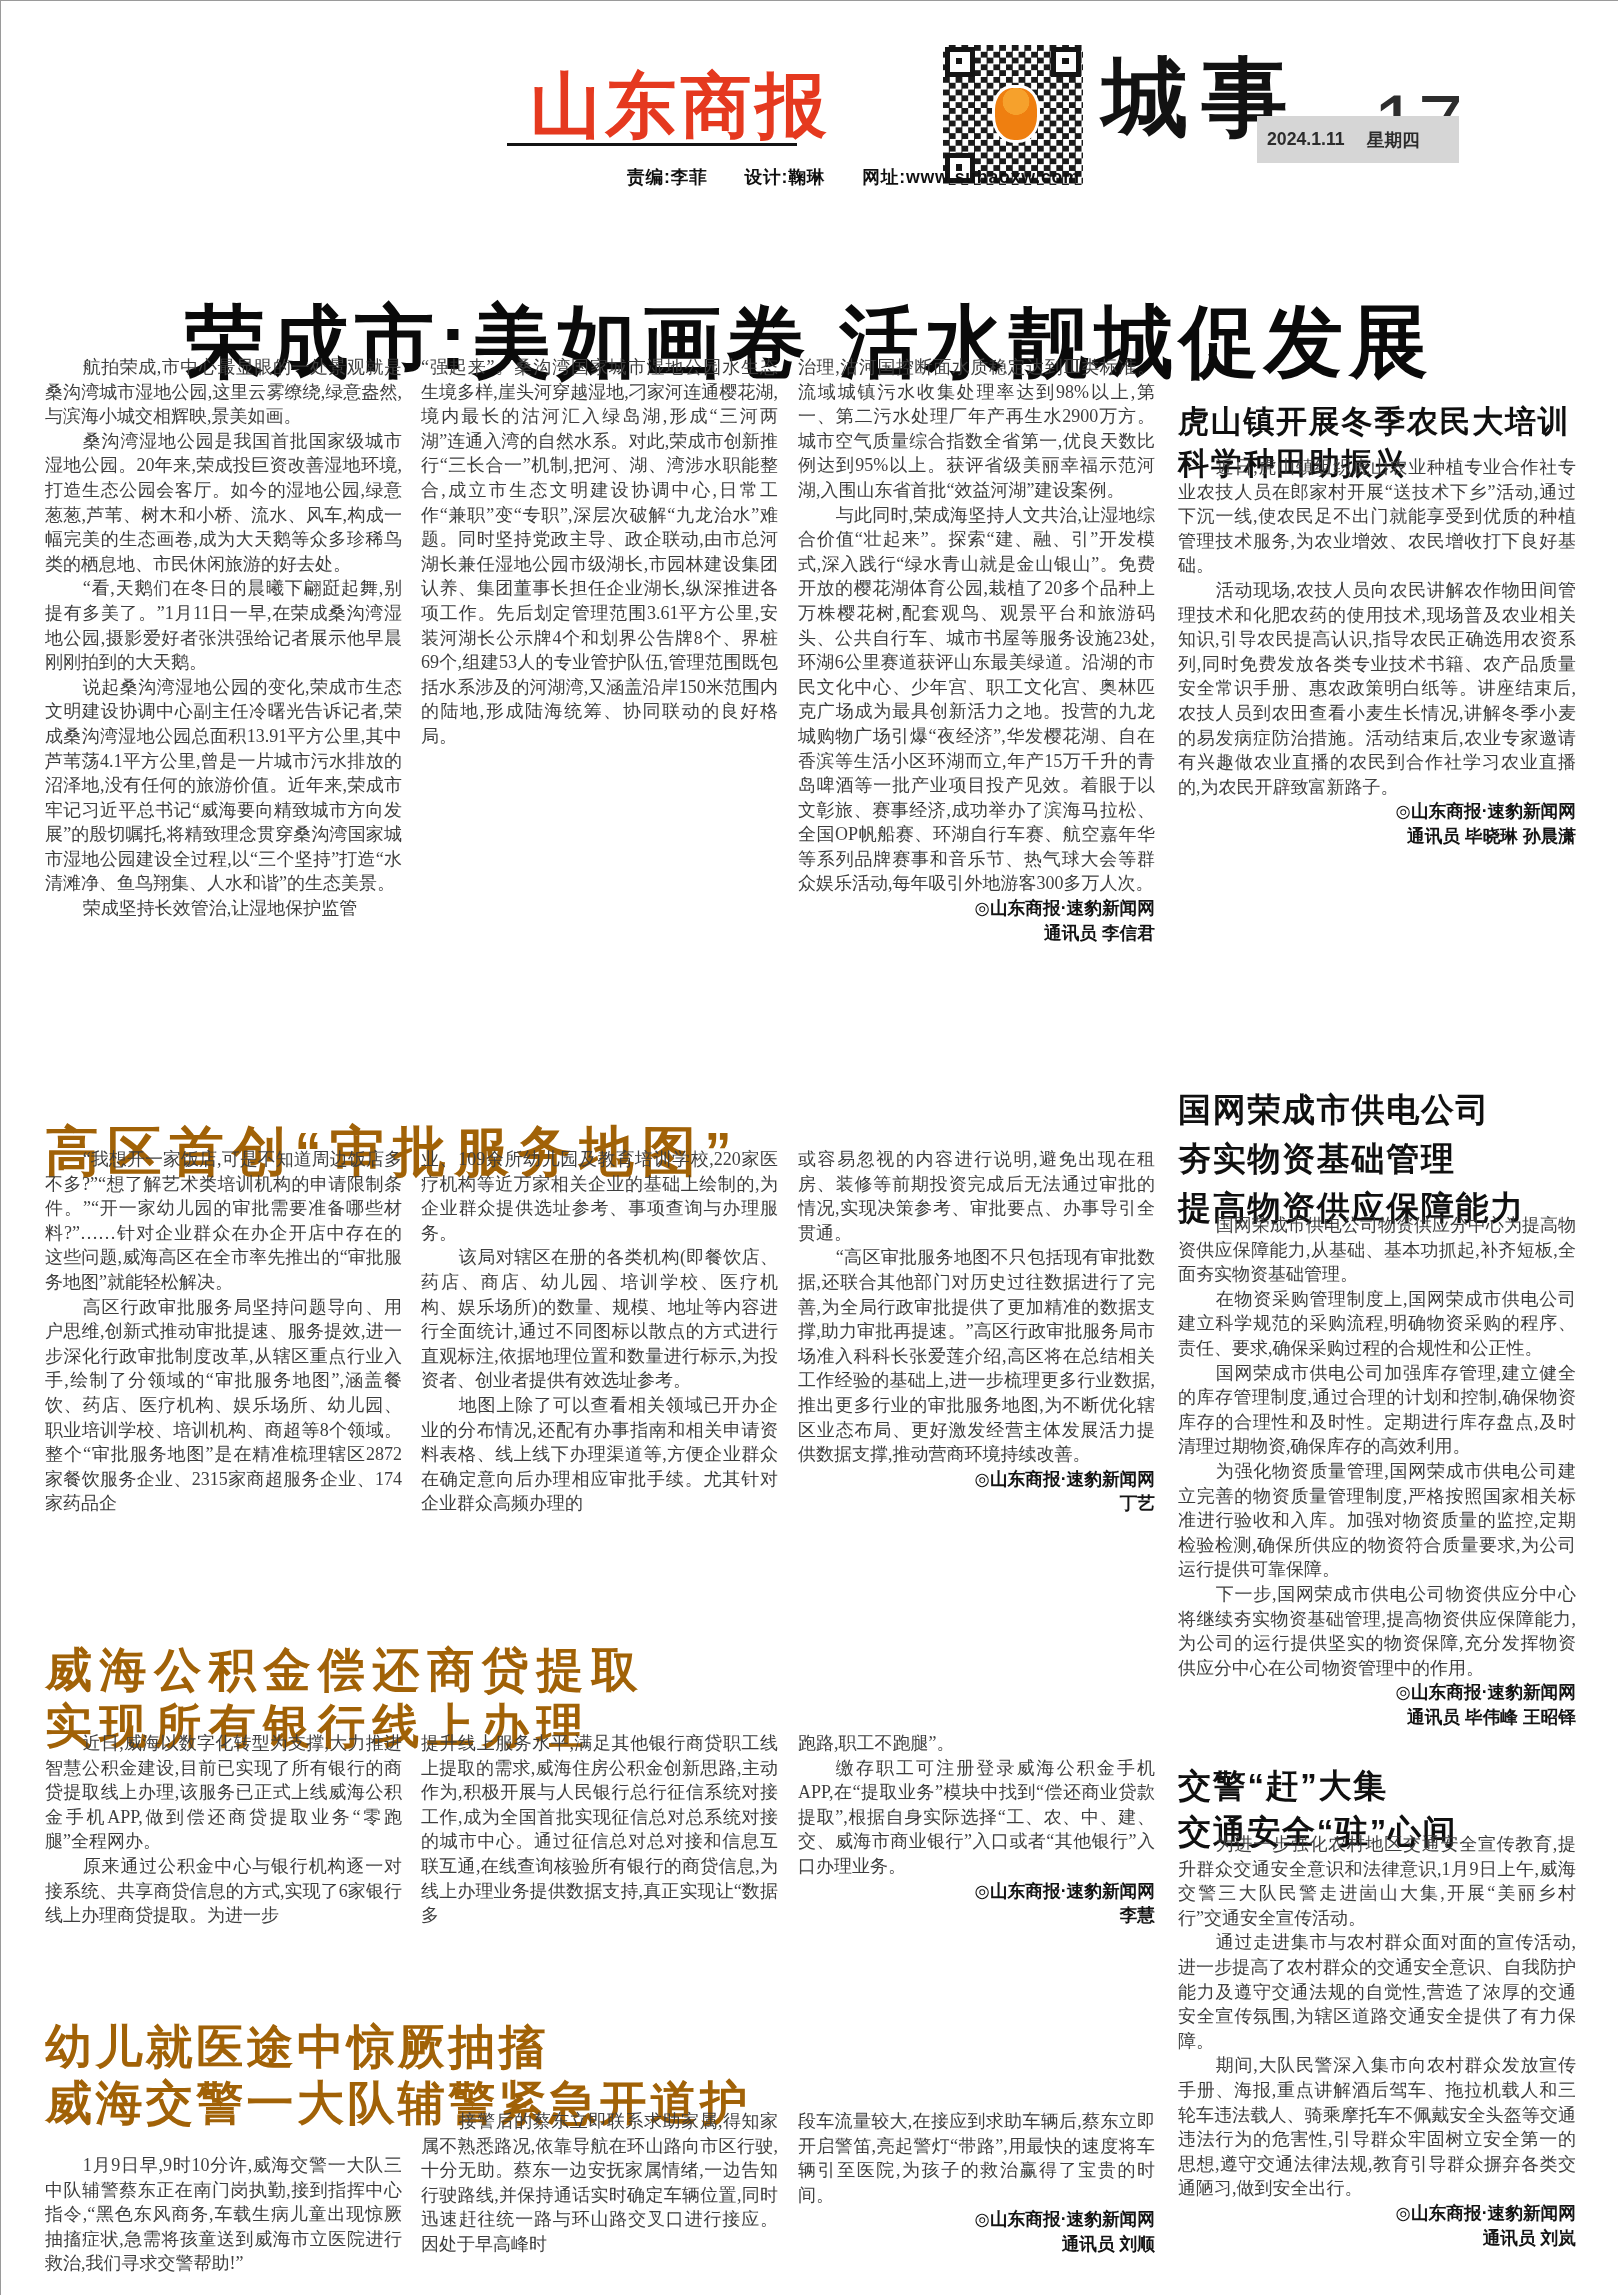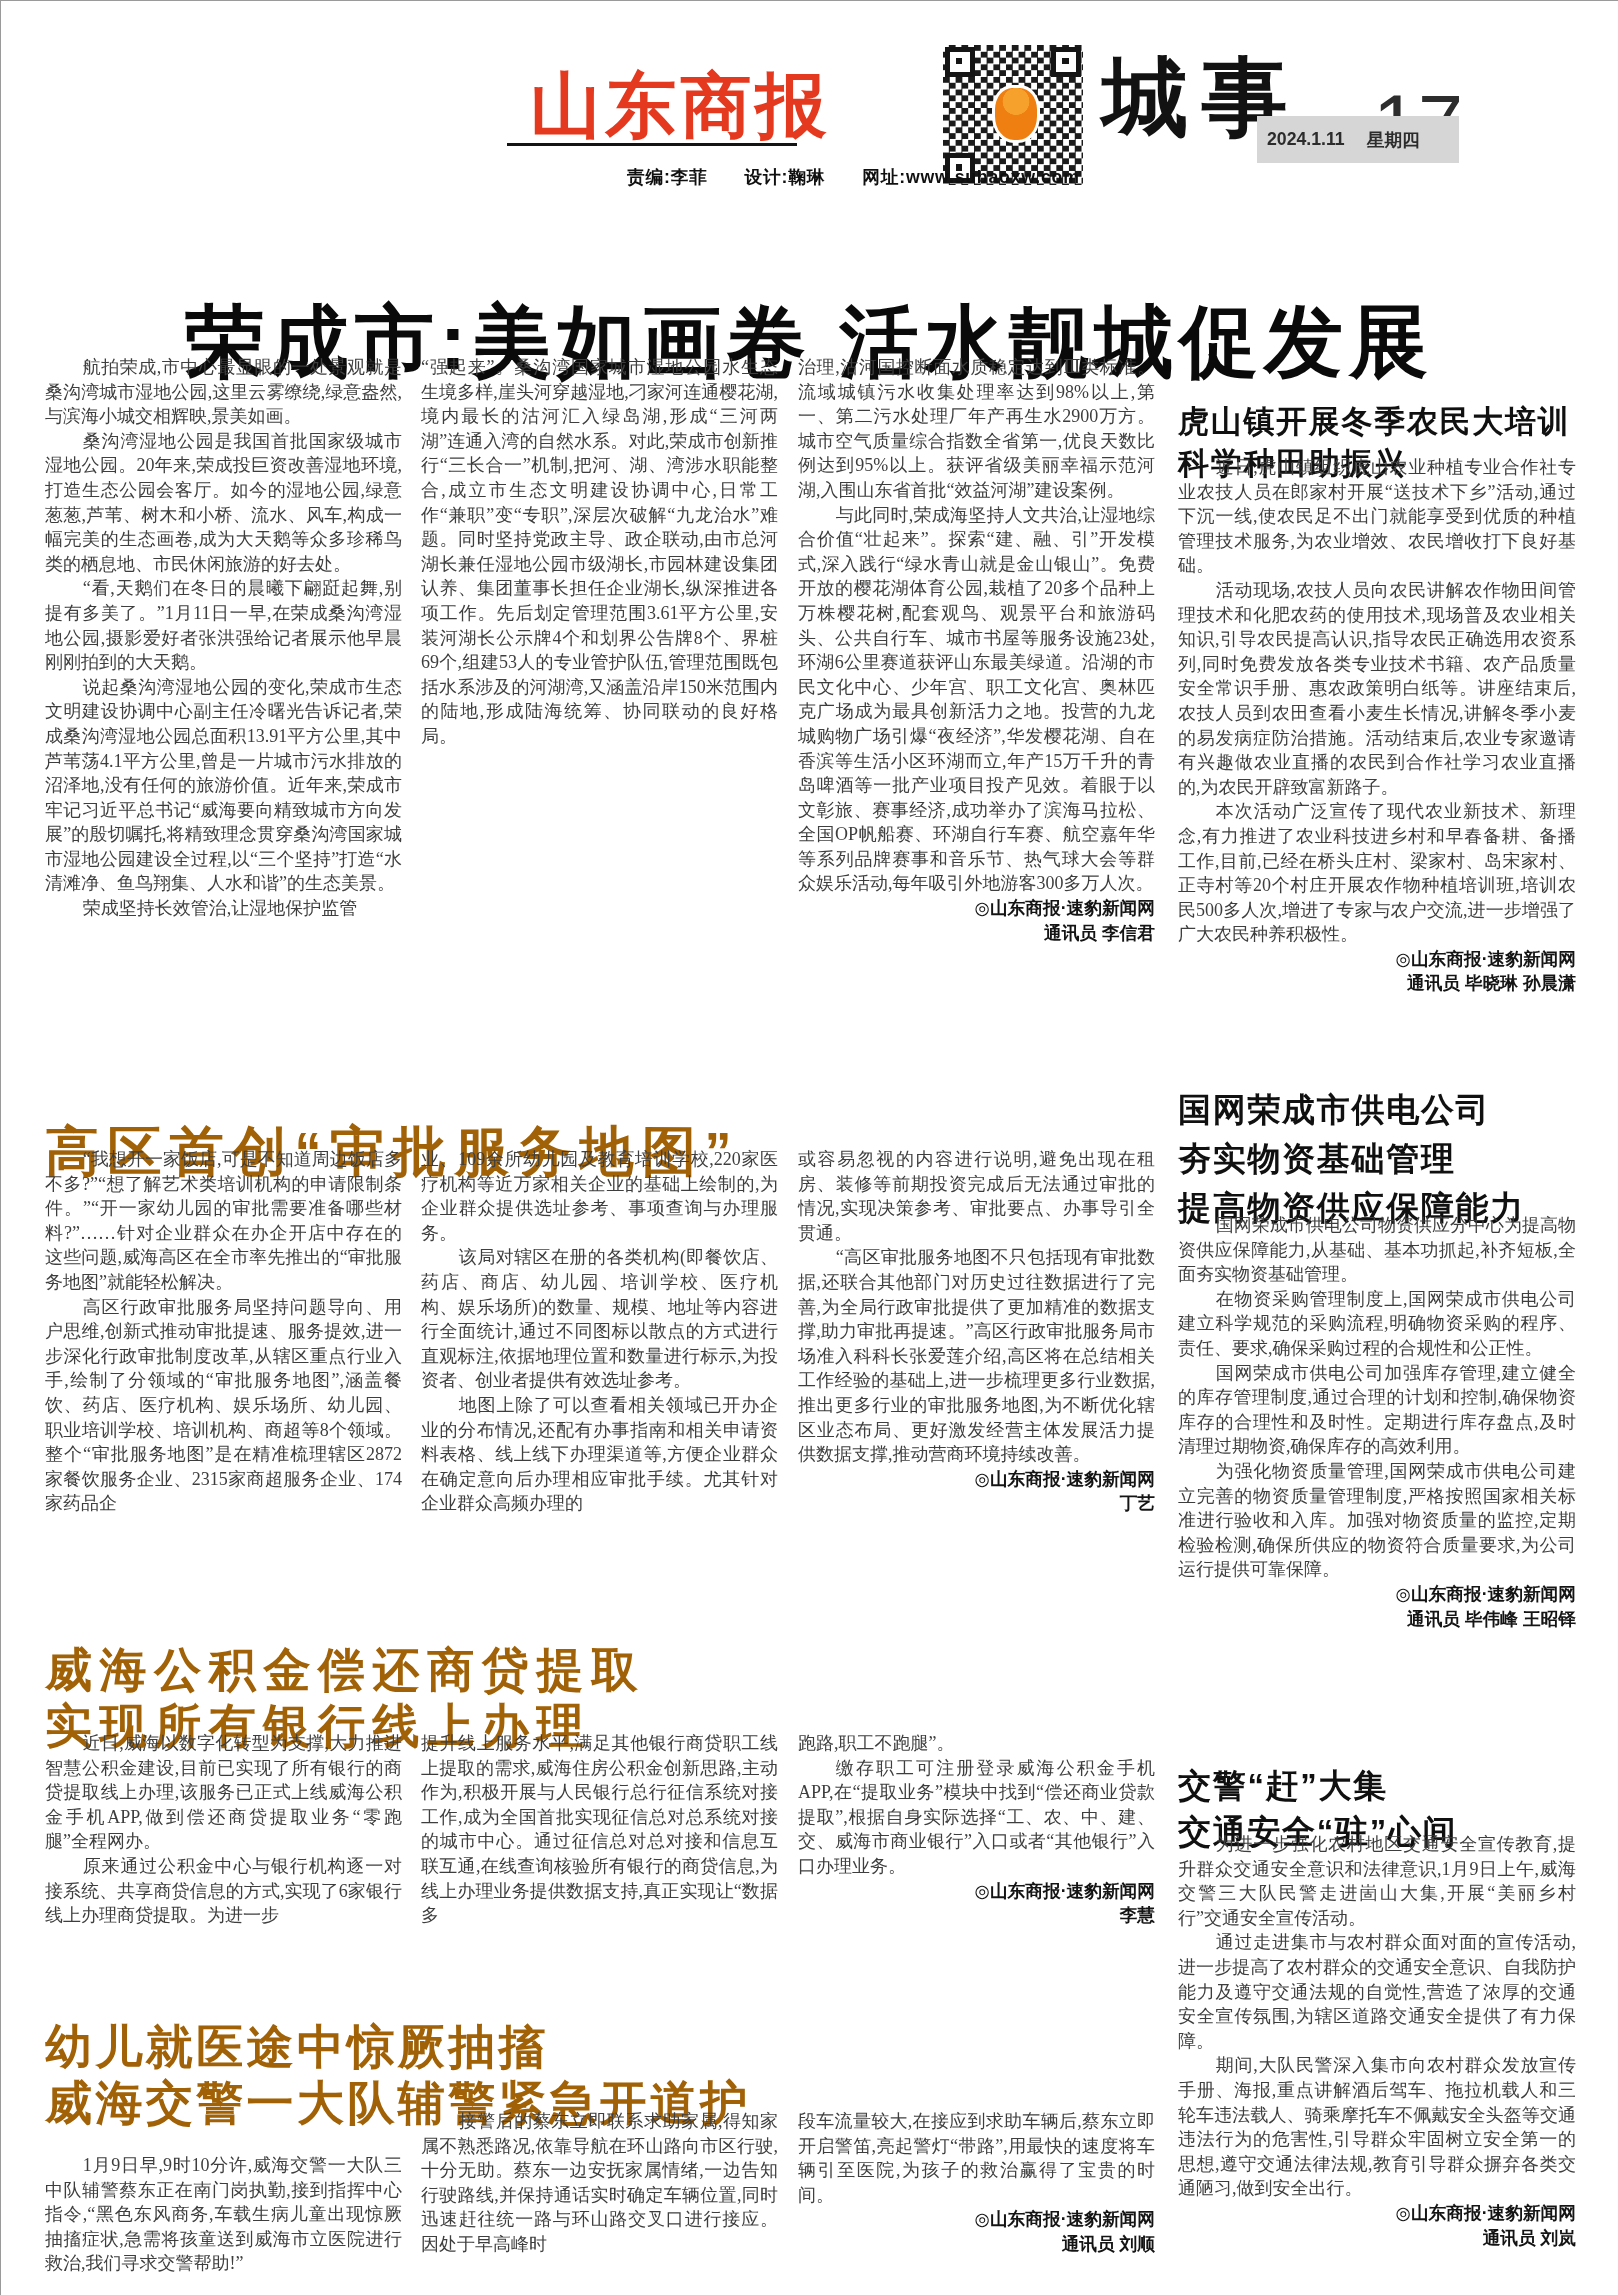--- a/index.html
+++ b/index.html
@@ -141,21 +141,20 @@
   </div>
 
   <div>
     <h2 class="side-title st-farm">
       <span>虎山镇开展冬季农民大培训</span><br>
       <span>科学种田助振兴</span>
     </h2>
     <div class="side-col" id="farm-body">
       <p>近日,虎山镇组织虎山农业种植专业合作社专业农技人员在郎家村开展“送技术下乡”活动,通过下沉一线,使农民足不出门就能享受到优质的种植管理技术服务,为农业增效、农民增收打下良好基础。</p>
       <p>活动现场,农技人员向农民讲解农作物田间管理技术和化肥农药的使用技术,现场普及农业相关知识,引导农民提高认识,指导农民正确选用农资系列,同时免费发放各类专业技术书籍、农产品质量安全常识手册、惠农政策明白纸等。讲座结束后,农技人员到农田查看小麦生长情况,讲解冬季小麦的易发病症防治措施。活动结束后,农业专家邀请有兴趣做农业直播的农民到合作社学习农业直播的,为农民开辟致富新路子。</p>
-      <p>本次活动广泛宣传了现代农业新技术、新理念,有力推进了农业科技进乡村和早春备耕、备播工作,目前,已经在桥头庄村、梁家村、岛宋家村、正寺村等20个村庄开展农作物种植培训班,培训农民500多人次,增进了专家与农户交流,进一步增强了广大农民种养积极性。</p>
       <p class="byline">◎山东商报·速豹新闻网</p>
       <p class="byline">通讯员 毕晓琳 孙晨潇</p>
     </div>
   </div>
 
   <div>
     <h2 class="story-headline hl-map">高区首创“审批服务地图”</h2>
     <div class="story-col" id="map-c1">
       <p>“我想开一家饭店,可是不知道周边饭店多不多?”“想了解艺术类培训机构的申请限制条件。”“开一家幼儿园的审批需要准备哪些材料?”……针对企业群众在办企开店中存在的这些问题,威海高区在全市率先推出的“审批服务地图”就能轻松解决。</p>
       <p>高区行政审批服务局坚持问题导向、用户思维,创新式推动审批提速、服务提效,进一步深化行政审批制度改革,从辖区重点行业入手,绘制了分领域的“审批服务地图”,涵盖餐饮、药店、医疗机构、娱乐场所、幼儿园、职业培训学校、培训机构、商超等8个领域。整个“审批服务地图”是在精准梳理辖区2872家餐饮服务企业、2315家商超服务企业、174家药品企</p>
@@ -177,20 +176,21 @@
     <h2 class="side-title st-power">
       <span>国网荣成市供电公司</span><br>
       <span>夯实物资基础管理</span><br>
       <span>提高物资供应保障能力</span>
     </h2>
     <div class="side-col" id="power-body">
       <p>国网荣成市供电公司物资供应分中心为提高物资供应保障能力,从基础、基本功抓起,补齐短板,全面夯实物资基础管理。</p>
       <p>在物资采购管理制度上,国网荣成市供电公司建立科学规范的采购流程,明确物资采购的程序、责任、要求,确保采购过程的合规性和公正性。</p>
       <p>国网荣成市供电公司加强库存管理,建立健全的库存管理制度,通过合理的计划和控制,确保物资库存的合理性和及时性。定期进行库存盘点,及时清理过期物资,确保库存的高效利用。</p>
       <p>为强化物资质量管理,国网荣成市供电公司建立完善的物资质量管理制度,严格按照国家相关标准进行验收和入库。加强对物资质量的监控,定期检验检测,确保所供应的物资符合质量要求,为公司运行提供可靠保障。</p>
+      <p>下一步,国网荣成市供电公司物资供应分中心将继续夯实物资基础管理,提高物资供应保障能力,为公司的运行提供坚实的物资保障,充分发挥物资供应分中心在公司物资管理中的作用。</p>
       <p class="byline">◎山东商报·速豹新闻网</p>
       <p class="byline">通讯员 毕伟峰 王昭铎</p>
     </div>
   </div>
 
   <div>
     <h2 class="story-headline hl-fund">
       <span>威海公积金偿还商贷提取</span><br>
       <span>实现所有银行线上办理</span>
     </h2>

